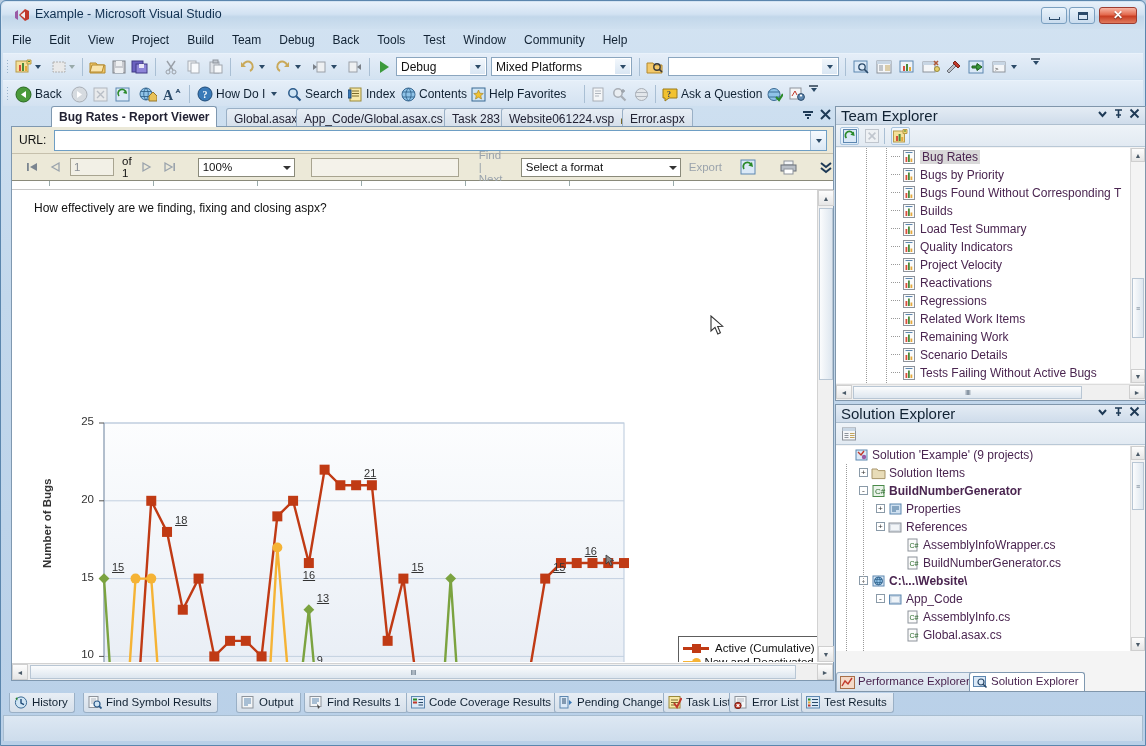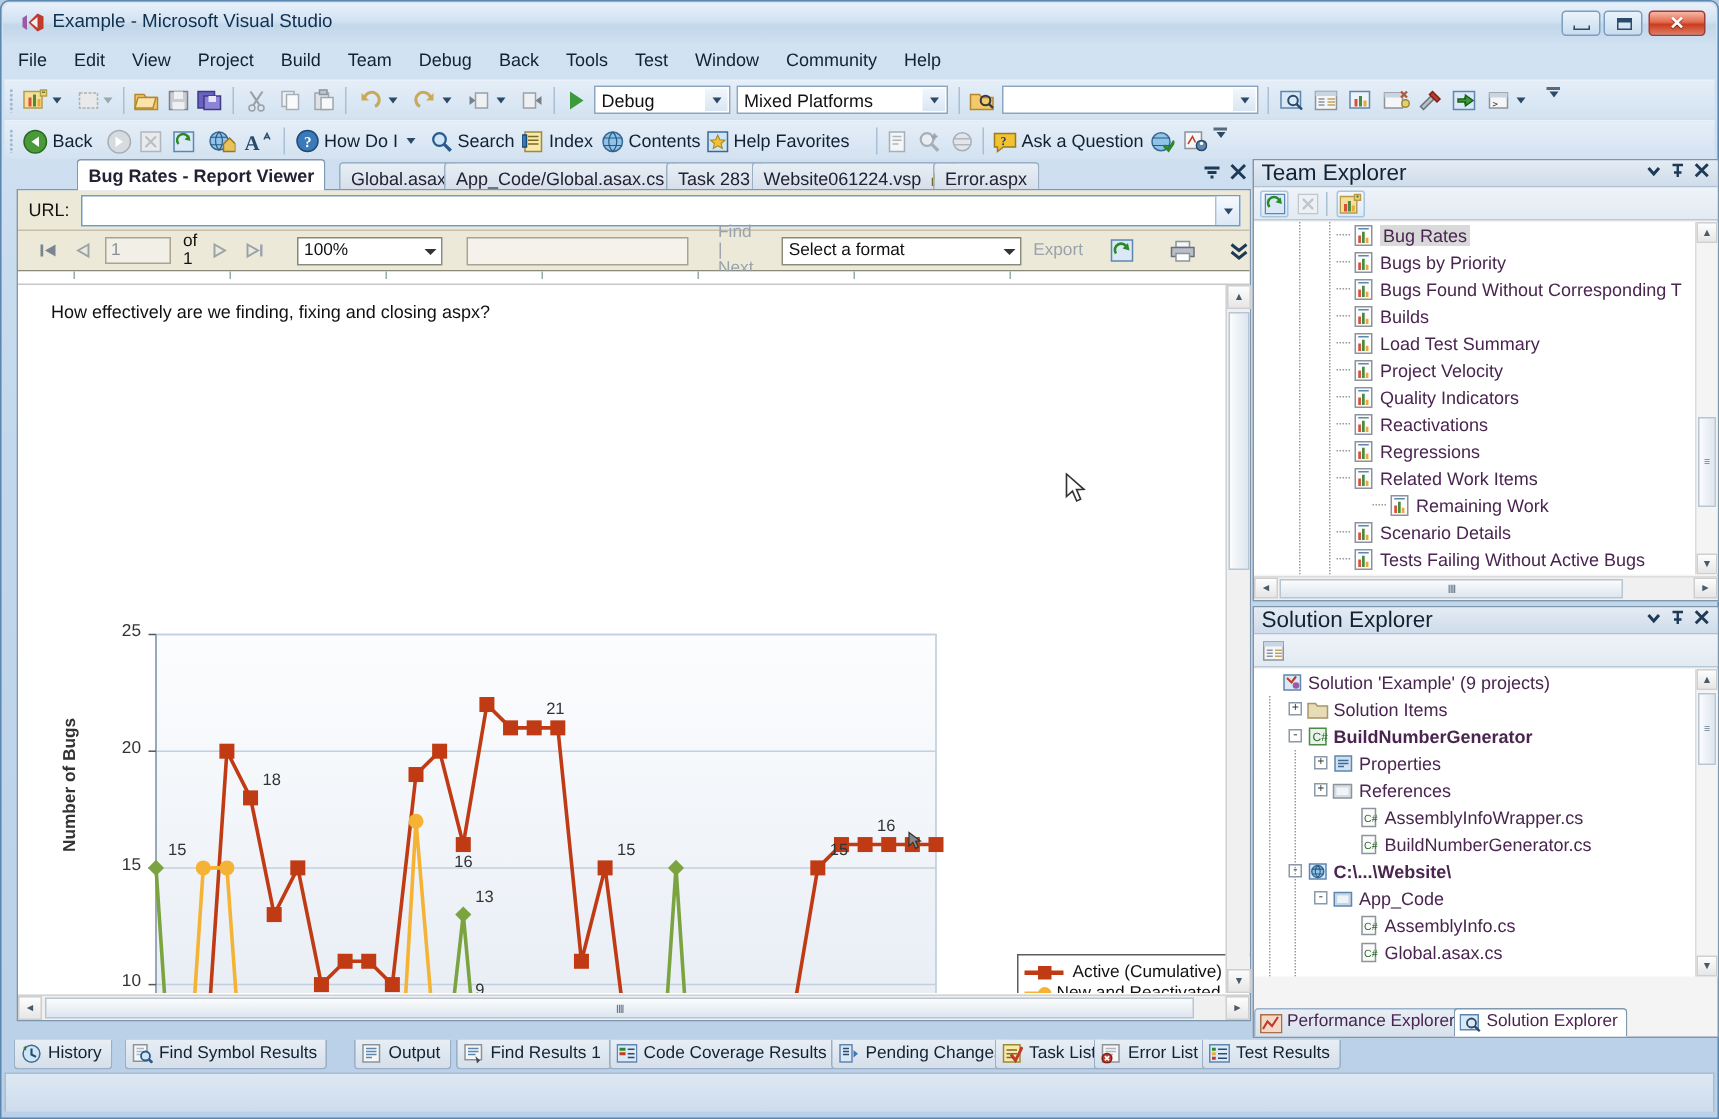--- a/index.html
+++ b/index.html
@@ -207,21 +207,21 @@
   #ylabel {
     position:absolute; left:29px; top:378px;
     transform:rotate(-90deg); transform-origin:0 0;
     font-size:11.5px; font-weight:bold; color:#333;
     white-space:nowrap;
   }
   .ytick-lbl {
     position:absolute; width:22px; text-align:right;
     font-size:11.5px; color:#333;
   }
-  .dlabel { position:absolute; font-size:11px; color:#333; }
+  .dlabel { position:absolute; font-size:11px; color:#333;text-decoration:underline; }
   #legend {
     position:absolute; left:666px; top:446px; width:167px; height:46px;
     background:#fff; border:1px solid #5d5d5d; border-right:none;
     padding:4px 0 0 4px;
   }
   .lgrow { height:14px; display:flex; align-items:center; white-space:nowrap; }
   .lgline { width:26px; height:3px; position:relative; margin-right:6px; }
   .lgmark { position:absolute; left:9px; top:-3px; width:9px; height:9px; }
   .lgtxt { font-size:11.5px; color:#111; }
   
@@ -1098,32 +1098,32 @@
         </div>
         <div class="trow" style="padding-left: 52px;">
           <span style="position: absolute; left: 55px; top: 8px; width: 9px; border-top: 1px dotted rgb(153, 153, 153);"></span>
           <svg width="14" height="14" viewBox="0 0 14 14" style="margin-left: 14px; margin-right: 4px; flex: 0 0 auto;">
             <rect x="1.5" y="0.5" width="11" height="13" fill="#fbfbfb" stroke="#8d939b"></rect>
             <rect x="3.5" y="7" width="1.8" height="5" fill="#d94f3d"></rect>
             <rect x="6" y="4.5" width="1.8" height="7.5" fill="#4a8a3a"></rect>
             <rect x="8.5" y="8.5" width="1.8" height="3.5" fill="#e6a93c"></rect>
             <path d="M3.5 2.5 h7" stroke="#5d87b0"></path>
           </svg>
-          <span class="tx">Project Velocity</span>
+          <span class="tx">Quality Indicators</span>
         </div>
         <div class="trow" style="padding-left: 52px;">
           <span style="position: absolute; left: 55px; top: 8px; width: 9px; border-top: 1px dotted rgb(153, 153, 153);"></span>
           <svg width="14" height="14" viewBox="0 0 14 14" style="margin-left: 14px; margin-right: 4px; flex: 0 0 auto;">
             <rect x="1.5" y="0.5" width="11" height="13" fill="#fbfbfb" stroke="#8d939b"></rect>
             <rect x="3.5" y="7" width="1.8" height="5" fill="#d94f3d"></rect>
             <rect x="6" y="4.5" width="1.8" height="7.5" fill="#4a8a3a"></rect>
             <rect x="8.5" y="8.5" width="1.8" height="3.5" fill="#e6a93c"></rect>
             <path d="M3.5 2.5 h7" stroke="#5d87b0"></path>
           </svg>
-          <span class="tx">Quality Indicators</span>
+          <span class="tx">Project Velocity</span>
         </div>
         <div class="trow" style="padding-left: 52px;">
           <span style="position: absolute; left: 55px; top: 8px; width: 9px; border-top: 1px dotted rgb(153, 153, 153);"></span>
           <svg width="14" height="14" viewBox="0 0 14 14" style="margin-left: 14px; margin-right: 4px; flex: 0 0 auto;">
             <rect x="1.5" y="0.5" width="11" height="13" fill="#fbfbfb" stroke="#8d939b"></rect>
             <rect x="3.5" y="7" width="1.8" height="5" fill="#d94f3d"></rect>
             <rect x="6" y="4.5" width="1.8" height="7.5" fill="#4a8a3a"></rect>
             <rect x="8.5" y="8.5" width="1.8" height="3.5" fill="#e6a93c"></rect>
             <path d="M3.5 2.5 h7" stroke="#5d87b0"></path>
           </svg>
@@ -1144,51 +1144,51 @@
           <span style="position: absolute; left: 55px; top: 8px; width: 9px; border-top: 1px dotted rgb(153, 153, 153);"></span>
           <svg width="14" height="14" viewBox="0 0 14 14" style="margin-left: 14px; margin-right: 4px; flex: 0 0 auto;">
             <rect x="1.5" y="0.5" width="11" height="13" fill="#fbfbfb" stroke="#8d939b"></rect>
             <rect x="3.5" y="7" width="1.8" height="5" fill="#d94f3d"></rect>
             <rect x="6" y="4.5" width="1.8" height="7.5" fill="#4a8a3a"></rect>
             <rect x="8.5" y="8.5" width="1.8" height="3.5" fill="#e6a93c"></rect>
             <path d="M3.5 2.5 h7" stroke="#5d87b0"></path>
           </svg>
           <span class="tx">Related Work Items</span>
         </div>
-        <div class="trow" style="padding-left: 52px; margin-left: 24px;">
-          <span style="position: absolute; left: 55px; top: 8px; width: 9px; border-top: 1px dotted rgb(153, 153, 153);"></span>
-          <svg width="14" height="14" viewBox="0 0 14 14" style="margin-left: 14px; margin-right: 4px; flex: 0 0 auto;">
-            <rect x="1.5" y="0.5" width="11" height="13" fill="#fbfbfb" stroke="#8d939b"></rect>
-            <rect x="3.5" y="7" width="1.8" height="5" fill="#d94f3d"></rect>
-            <rect x="6" y="4.5" width="1.8" height="7.5" fill="#4a8a3a"></rect>
-            <rect x="8.5" y="8.5" width="1.8" height="3.5" fill="#e6a93c"></rect>
-            <path d="M3.5 2.5 h7" stroke="#5d87b0"></path>
-          </svg>
-          <span class="tx">Remaining Work</span>
-        </div>
         <div class="trow" style="padding-left: 52px;">
           <span style="position: absolute; left: 55px; top: 8px; width: 9px; border-top: 1px dotted rgb(153, 153, 153);"></span>
           <svg width="14" height="14" viewBox="0 0 14 14" style="margin-left: 14px; margin-right: 4px; flex: 0 0 auto;">
             <rect x="1.5" y="0.5" width="11" height="13" fill="#fbfbfb" stroke="#8d939b"></rect>
             <rect x="3.5" y="7" width="1.8" height="5" fill="#d94f3d"></rect>
             <rect x="6" y="4.5" width="1.8" height="7.5" fill="#4a8a3a"></rect>
             <rect x="8.5" y="8.5" width="1.8" height="3.5" fill="#e6a93c"></rect>
             <path d="M3.5 2.5 h7" stroke="#5d87b0"></path>
           </svg>
-          <span class="tx">Scenario Details</span>
+          <span class="tx">Remaining Work</span>
         </div>
         <div class="trow" style="padding-left: 52px;">
           <span style="position: absolute; left: 55px; top: 8px; width: 9px; border-top: 1px dotted rgb(153, 153, 153);"></span>
           <svg width="14" height="14" viewBox="0 0 14 14" style="margin-left: 14px; margin-right: 4px; flex: 0 0 auto;">
             <rect x="1.5" y="0.5" width="11" height="13" fill="#fbfbfb" stroke="#8d939b"></rect>
             <rect x="3.5" y="7" width="1.8" height="5" fill="#d94f3d"></rect>
             <rect x="6" y="4.5" width="1.8" height="7.5" fill="#4a8a3a"></rect>
             <rect x="8.5" y="8.5" width="1.8" height="3.5" fill="#e6a93c"></rect>
             <path d="M3.5 2.5 h7" stroke="#5d87b0"></path>
           </svg>
+          <span class="tx">Scenario Details</span>
+        </div>
+        <div class="trow" style="padding-left: 52px;">
+          <span style="position: absolute; left: 55px; top: 8px; width: 9px; border-top: 1px dotted rgb(153, 153, 153);"></span>
+          <svg width="14" height="14" viewBox="0 0 14 14" style="margin-left: 14px; margin-right: 4px; flex: 0 0 auto;">
+            <rect x="1.5" y="0.5" width="11" height="13" fill="#fbfbfb" stroke="#8d939b"></rect>
+            <rect x="3.5" y="7" width="1.8" height="5" fill="#d94f3d"></rect>
+            <rect x="6" y="4.5" width="1.8" height="7.5" fill="#4a8a3a"></rect>
+            <rect x="8.5" y="8.5" width="1.8" height="3.5" fill="#e6a93c"></rect>
+            <path d="M3.5 2.5 h7" stroke="#5d87b0"></path>
+          </svg>
           <span class="tx">Tests Failing Without Active Bugs</span>
         </div>
         <div style="position: absolute; left: 30px; top: 0px; bottom: 0px; border-left: 1px dotted rgb(154, 154, 154);"></div>
         <div style="position: absolute; left: 50px; top: 0px; bottom: 0px; border-left: 1px dotted rgb(154, 154, 154);"></div>
         <div style="position: absolute; right: 0px; top: 0px; bottom: 0px; width: 15px; background: rgb(244, 244, 244); border-left: 1px solid rgb(220, 220, 220);">
           <div style="position:absolute;top:0;left:0;width:14px;height:14px;background:linear-gradient(to bottom,#fdfdfd,#e6e6e6);border:1px solid #cfcfcf;display:flex;align-items:center;justify-content:center;font-size:7px;color:#4a5a68;">▲</div>
           <div style="position:absolute;left:1px;top:130px;width:12px;height:60px;background:linear-gradient(to right,#fbfcfd,#dde6ef);border:1px solid #b8c6d4;display:flex;align-items:center;justify-content:center;font-size:7px;color:#6a7a8a;">≡</div>
           <div style="position:absolute;bottom:0;left:0;width:14px;height:14px;background:linear-gradient(to bottom,#fdfdfd,#e6e6e6);border:1px solid #cfcfcf;display:flex;align-items:center;justify-content:center;font-size:7px;color:#4a5a68;">▼</div>
         </div>
       </div>

